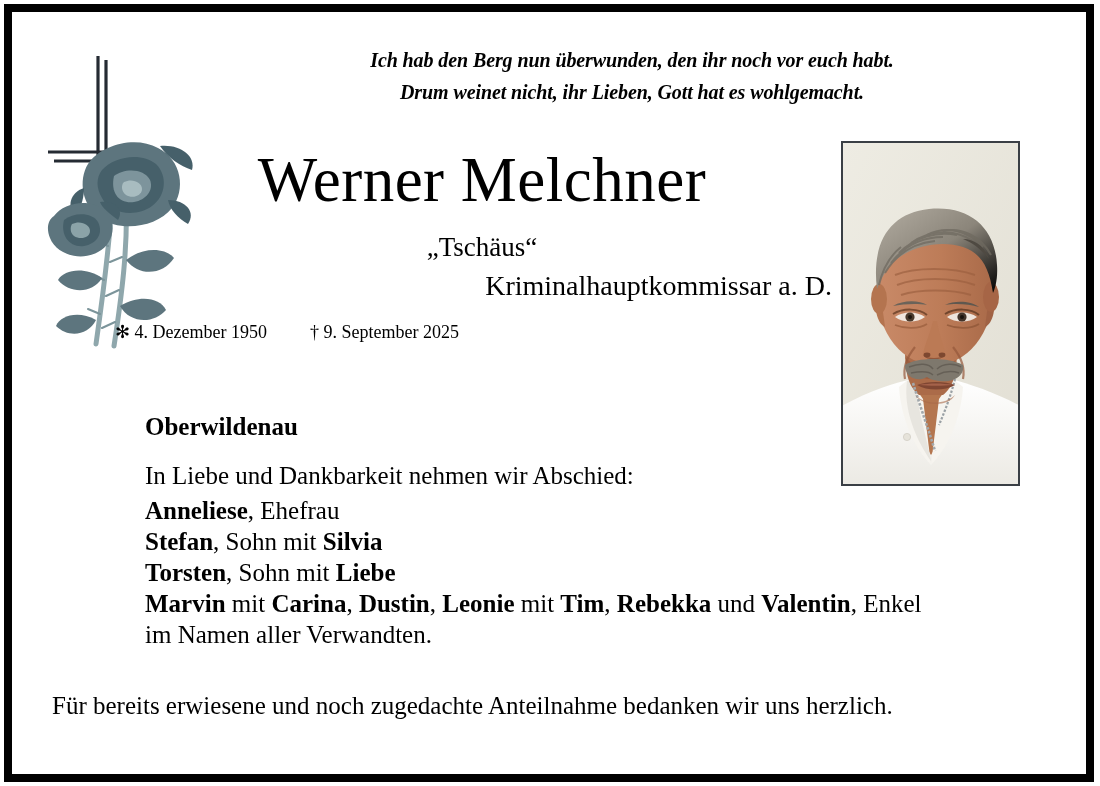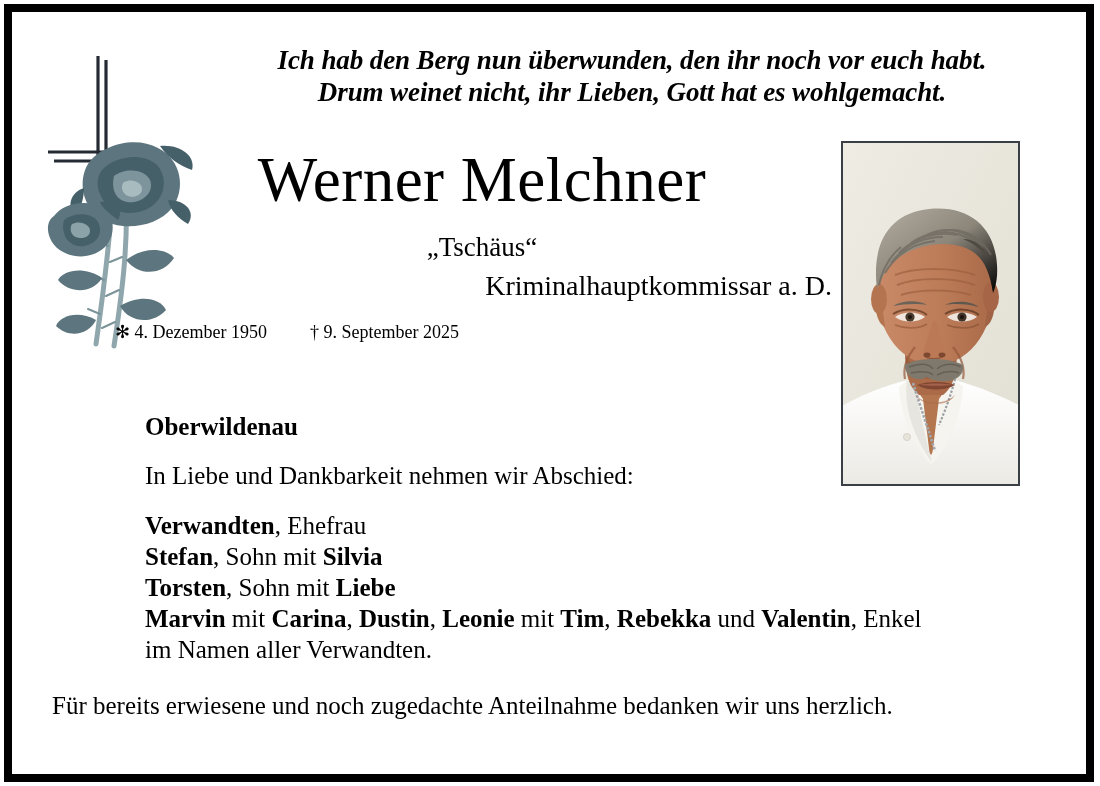--- a/index.html
+++ b/index.html
@@ -45,21 +45,21 @@
 
   
   .verse {
     position: absolute;
     left: 210px;
     top: 32px;
     width: 820px;
     text-align: center;
     font-style: italic;
     font-weight: bold;
-    font-size: 27px;
+    font-size: 20px;
     line-height: 32px;
     letter-spacing: -0.1px;
   }
   .verse div { white-space: nowrap; }
 
   
   .ornament {
     position: absolute;
     left: 28px;
     top: 36px;
@@ -121,21 +121,21 @@
 
   
   .mourners {
     position: absolute;
     left: 133px;
     top: 448px;
     width: 880px;
     font-size: 25px;
     line-height: 31px;
   }
-  .mourners .lead { margin-bottom: 19px; }
+  .mourners .lead { margin-bottom: 4px; }
   .mourners b { font-weight: bold; }
 
   
   .closing {
     position: absolute;
     left: 40px;
     top: 675px;
     width: 1000px;
     font-size: 25px;
     line-height: 37px;
@@ -214,21 +214,21 @@
       <span class="gap"></span>
       <span>†</span>
       <span>9. September 2025</span>
     </div>
 
     <div class="place">Oberwildenau</div>
 
     <div class="mourners">
       <div class="lead">In Liebe und Dankbarkeit nehmen wir Abschied:</div>
       <div id="mourner-lines">
-            <div><b>Verwandten</b><span>, Ehefrau</span></div>
+            <div><b>Anneliese</b><span>, Ehefrau</span></div>
             <div><b>Stefan</b><span>, Sohn mit </span><b>Silvia</b></div>
             <div><b>Torsten</b><span>, Sohn mit </span><b>Liebe</b></div>
             <div><b>Marvin</b><span> mit </span><b>Carina</b><span>, </span><b>Dustin</b><span>, </span><b>Leonie</b><span> mit </span><b>Tim</b><span>, </span><b>Rebekka</b><span> und </span><b>Valentin</b><span>, Enkel</span></div>
             <div><span>im Namen aller Verwandten.</span></div>
           </div>
     </div>
 
     <div class="closing">
       <div>Für bereits erwiesene und noch zugedachte Anteilnahme bedanken wir uns herzlich.</div>
     </div>

